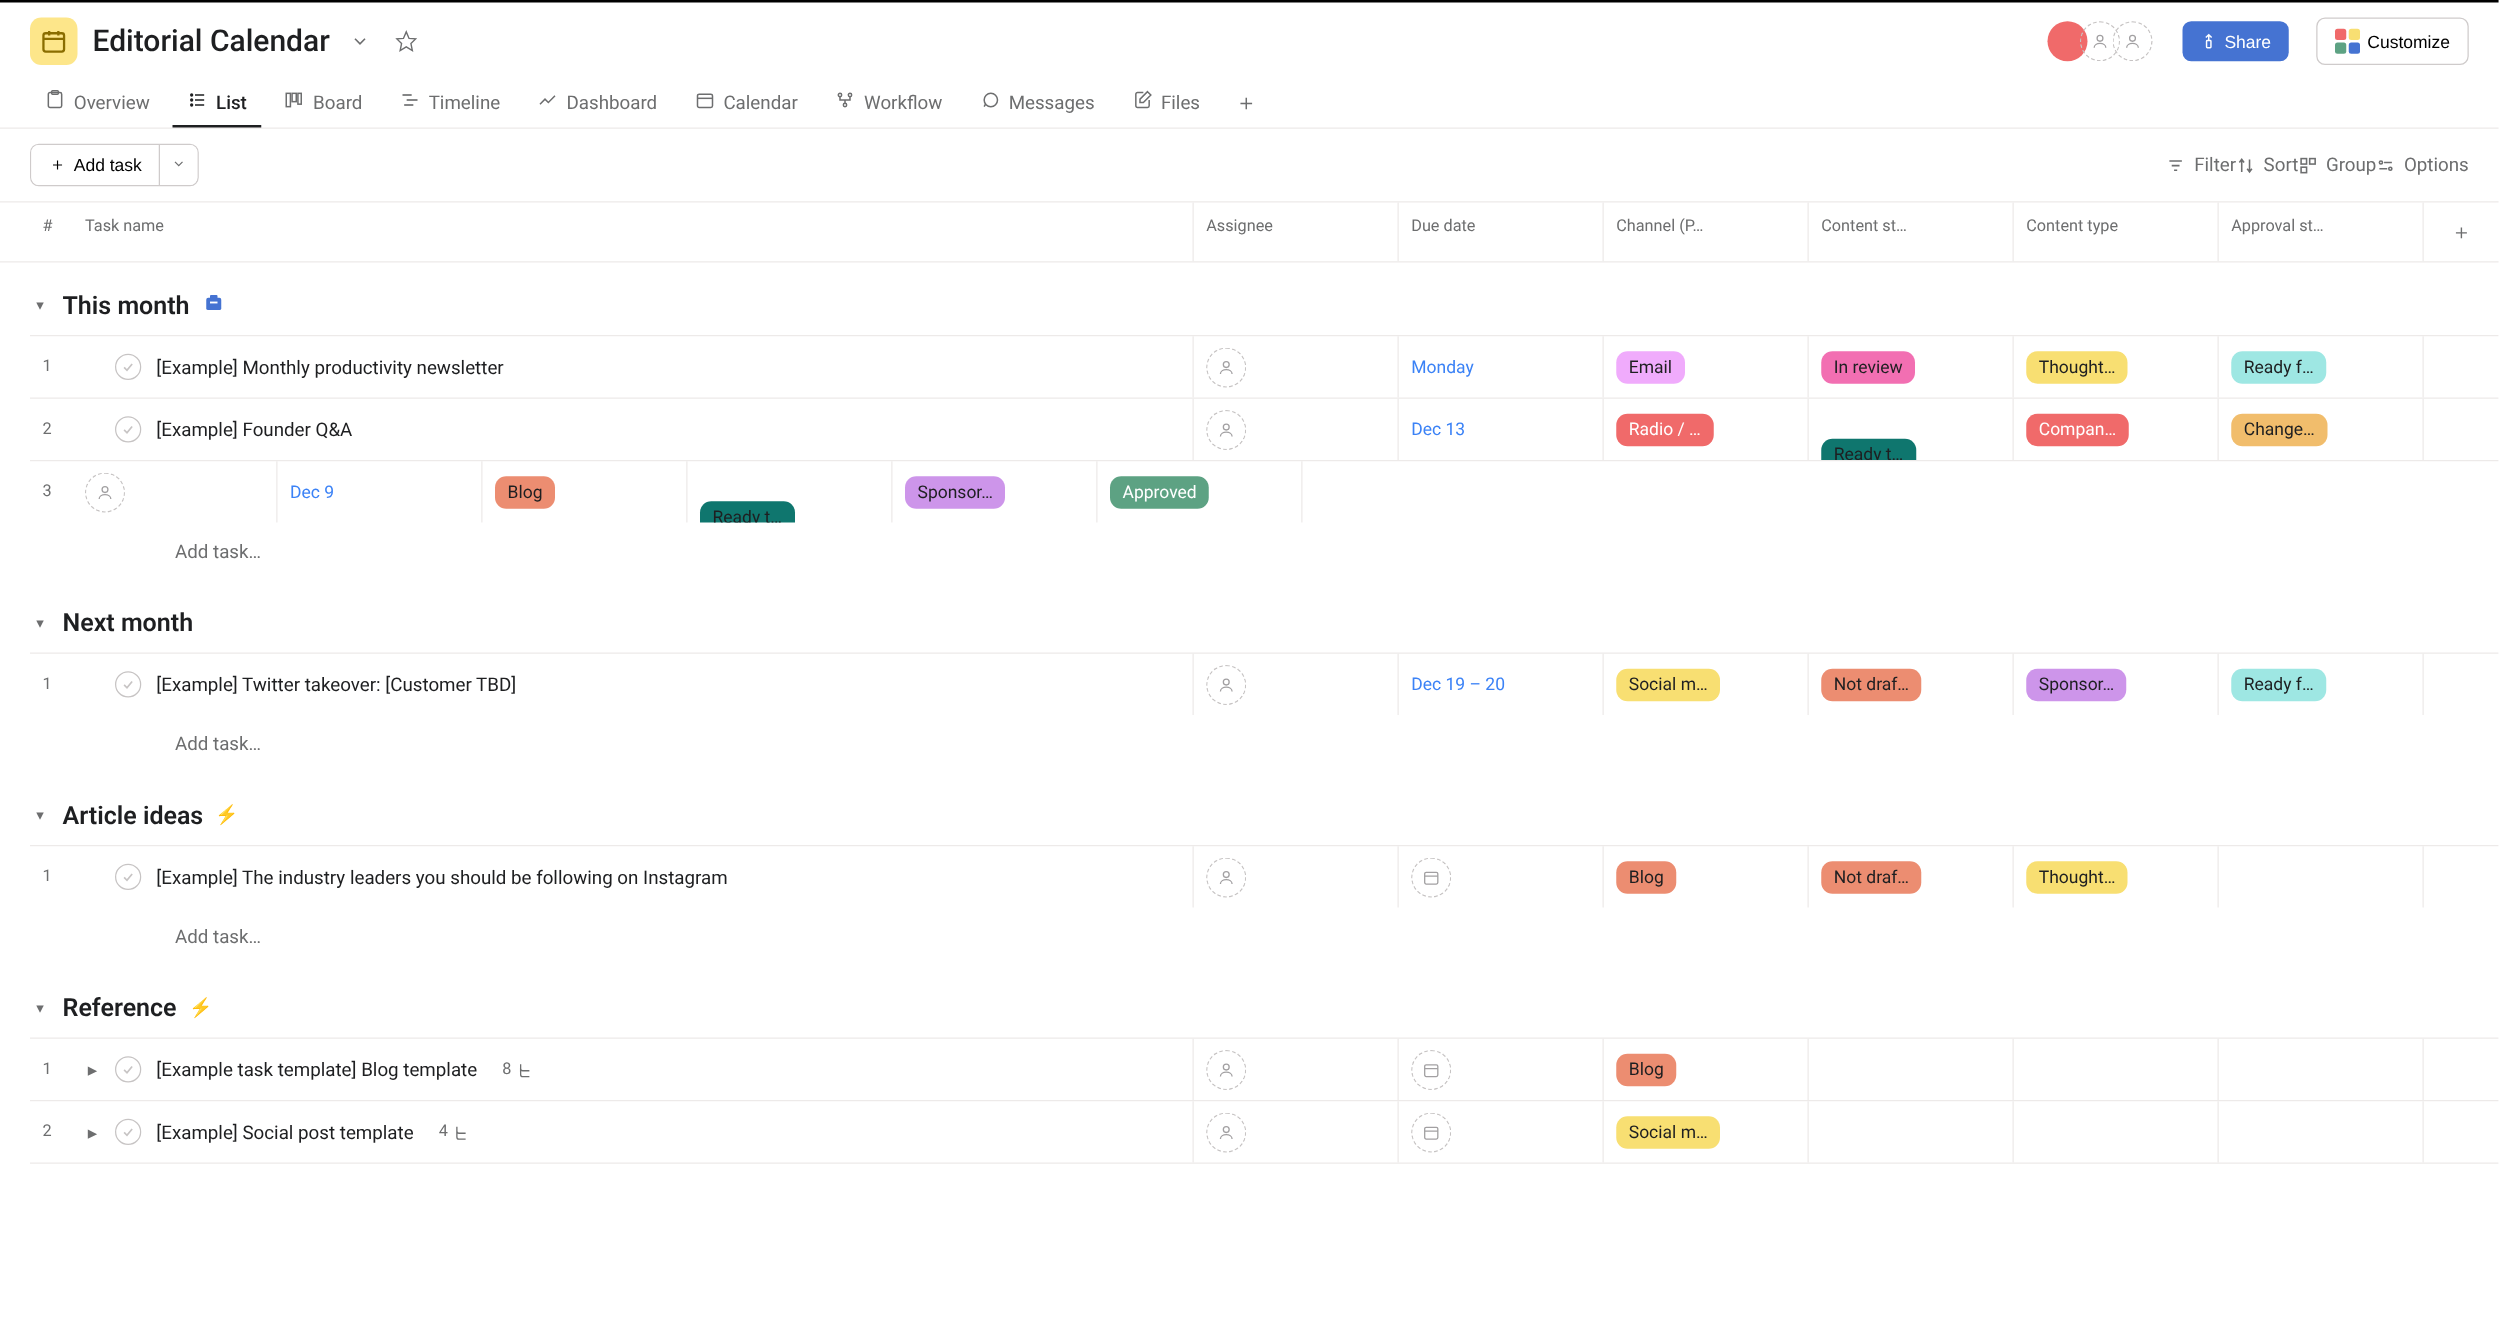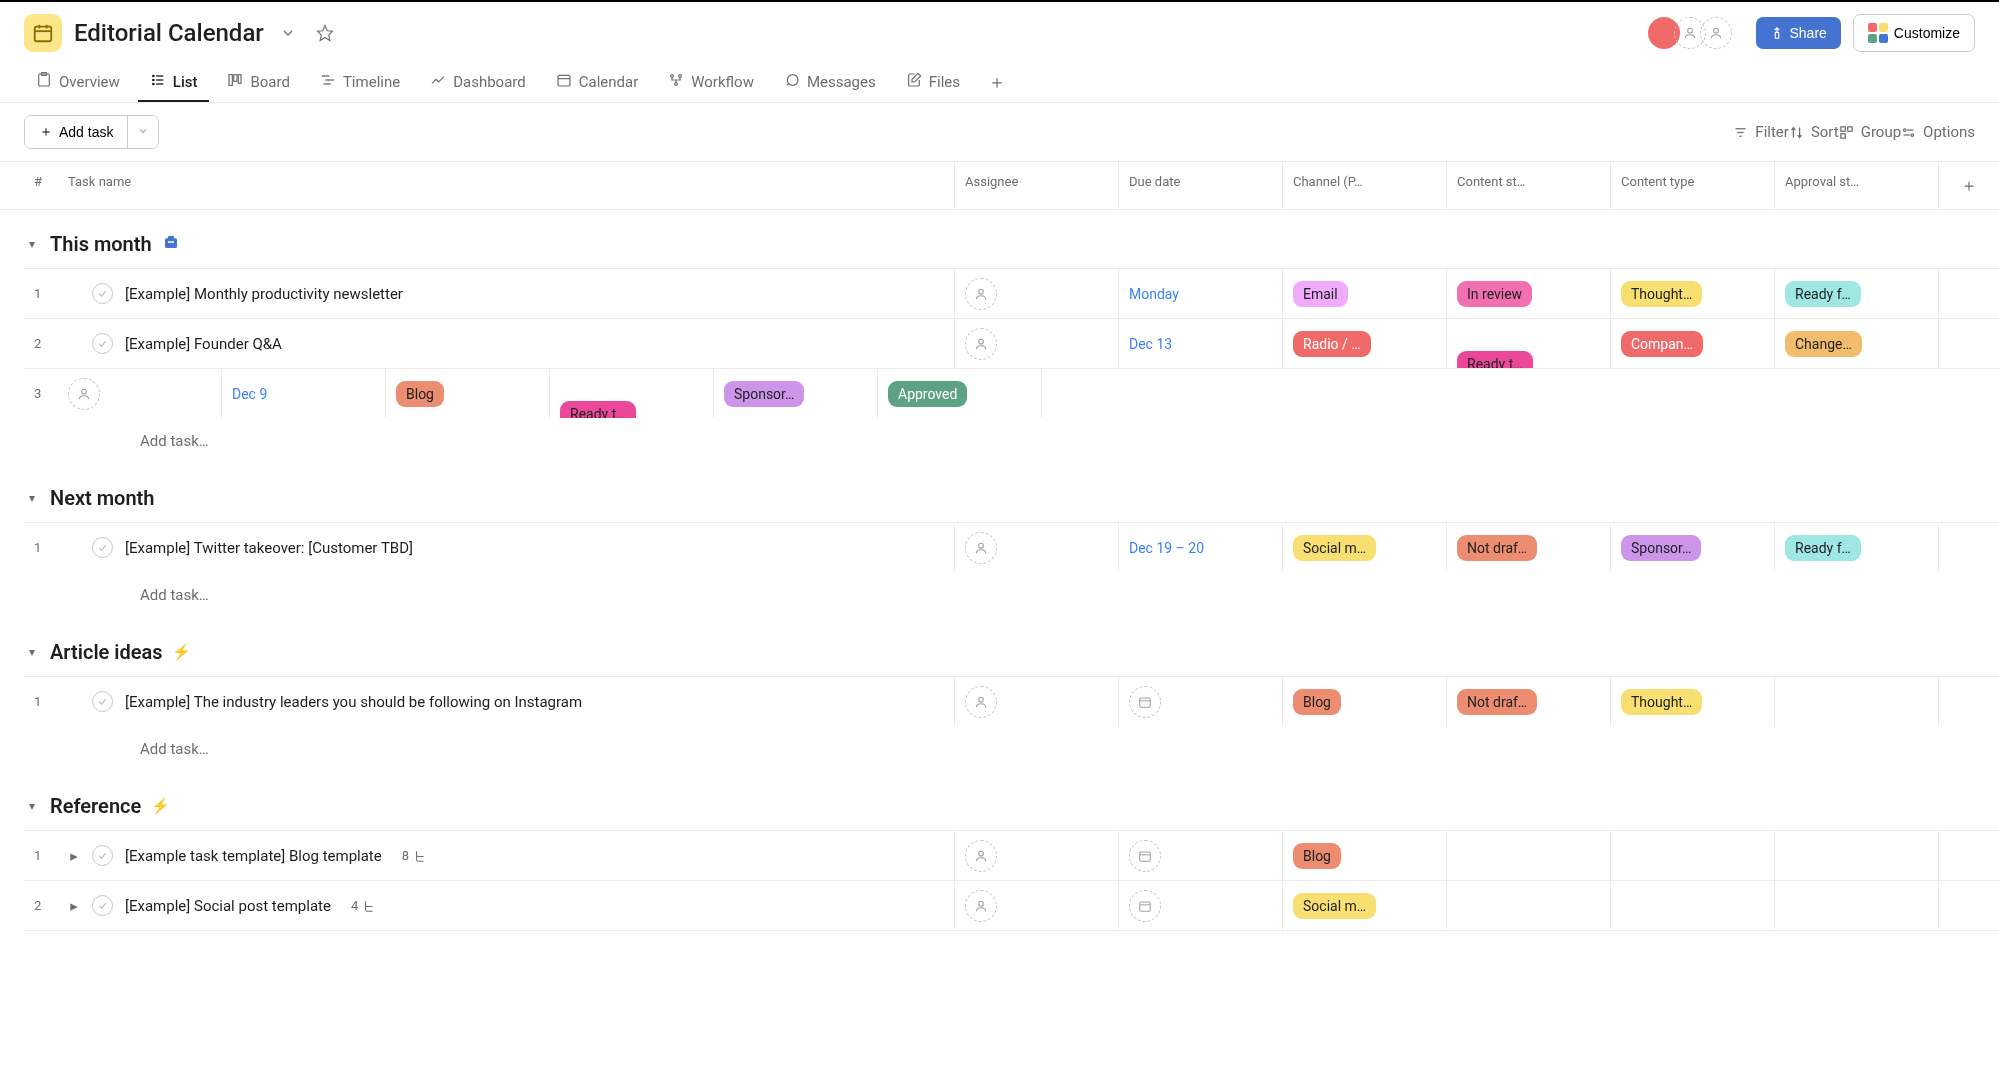--- a/index.html
+++ b/index.html
@@ -10,21 +10,21 @@
 .header { display: flex; align-items: center; padding: 12px 24px 0 24px; gap: 12px; }
 .project-icon { width: 38px; height: 38px; border-radius: 9px; background: #fde68a; display: flex; align-items: center; justify-content: center; font-size: 20px; }
 .project-title { font-size: 24px; font-weight: 500; }
 .hdr-btn { color: #6d6e6f; display: inline-flex; align-items: center; cursor: pointer; padding: 4px; }
 .spacer { flex: 1; }
 .avatars { display: flex; }
 .avatar { width: 32px; height: 32px; border-radius: 50%; margin-left: -6px; }
 .avatar.solid { background: #f06a6a; }
 .avatar.dashed { border: 1.5px dashed #c7c4c4; display:flex; align-items:center; justify-content:center; color:#a2a0a2; }
 .share-btn { background: #4573d2; color: #fff; border: none; border-radius: 7px; padding: 8px 14px; display:flex; align-items:center; gap:6px; font-size: 14px; cursor:pointer; margin-left: 12px; font-weight:500;}
-.customize-btn { background: #fff; border: 1px solid #cfcbcb; border-radius: 7px; padding: 8px 14px; display:flex; align-items:center; gap:6px; font-size:14px; cursor:pointer; }
+.customize-btn { background: #fff; border: 1px solid #cfcbcb; border-radius: 7px; padding: 8px 14px; display:flex; align-items:center; gap:6px; font-size:14px; cursor:pointer; margin-left:10px;}
 .sq { width:9px; height:9px; display:inline-block; border-radius:2px;}
 
 
 .tabs { display:flex; align-items:center; gap: 6px; padding: 10px 24px 0 24px; border-bottom: 1px solid #edeae9; }
 .tab { display:flex; align-items:center; gap:7px; padding: 8px 12px; color:#6d6e6f; cursor:pointer; font-size: 15px; border-bottom: 2px solid transparent; margin-bottom:-1px;}
 .tab.active { color:#1e1f21; border-bottom-color:#1e1f21; font-weight:500;}
 .tab svg { width:16px; height:16px; }
 .tab-add { color:#6d6e6f; padding:8px 10px; cursor:pointer; font-size:18px;}
 
 
@@ -69,21 +69,21 @@
 .due-text { color:#3b82f6; }
 .tag { padding: 5px 10px; border-radius:9px; font-size:14px; white-space:nowrap; overflow:hidden; text-overflow:ellipsis; max-width:100%;}
 .add-task-row { padding: 14px 0 14px 116px; color:#6d6e6f; cursor:pointer; font-size:15px;}
 
 
 .c-email   { background:#f0abfc; }
 .c-radio   { background:#f06a6a; color:#fff;}
 .c-blog    { background:#ec8d71; }
 .c-social  { background:#f8df72; }
 .c-inrev   { background:#f26fb2; }
-.c-ready   { background:#ec4899;margin-top:40px; }
+.c-ready   { background:#0f766e;margin-top:40px; }
 .c-ndraft  { background:#ec8d71; }
 .c-thought { background:#f8df72; }
 .c-company { background:#f06a6a; color:#fff;}
 .c-sponsor { background:#cd95ea; }
 .c-readyf  { background:#9ee7e3; }
 .c-changes { background:#f1bd6c; }
 .c-approved{ background:#5da283; color:#fff;}
 </style>
 </head>
 <body>

